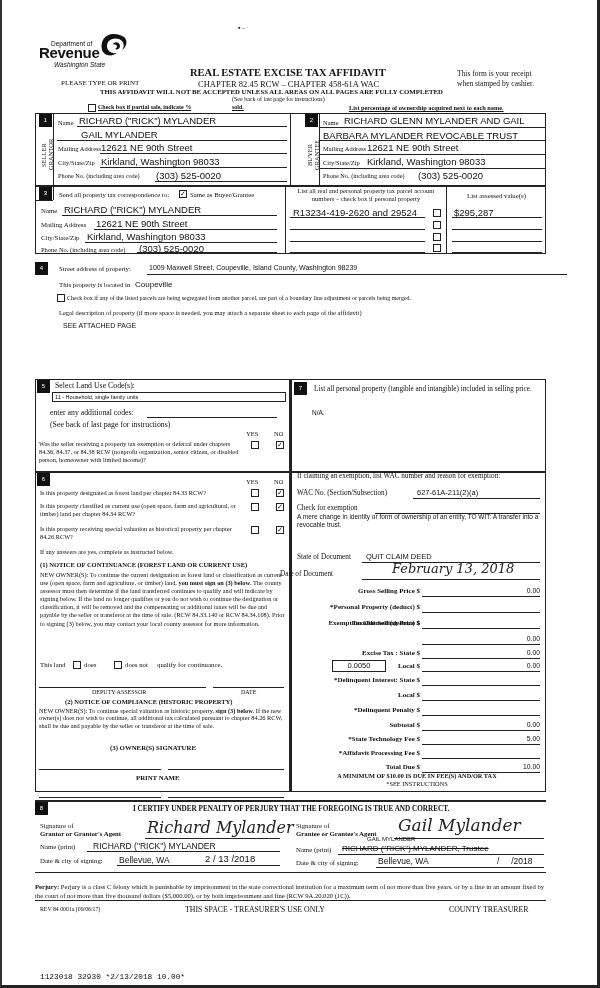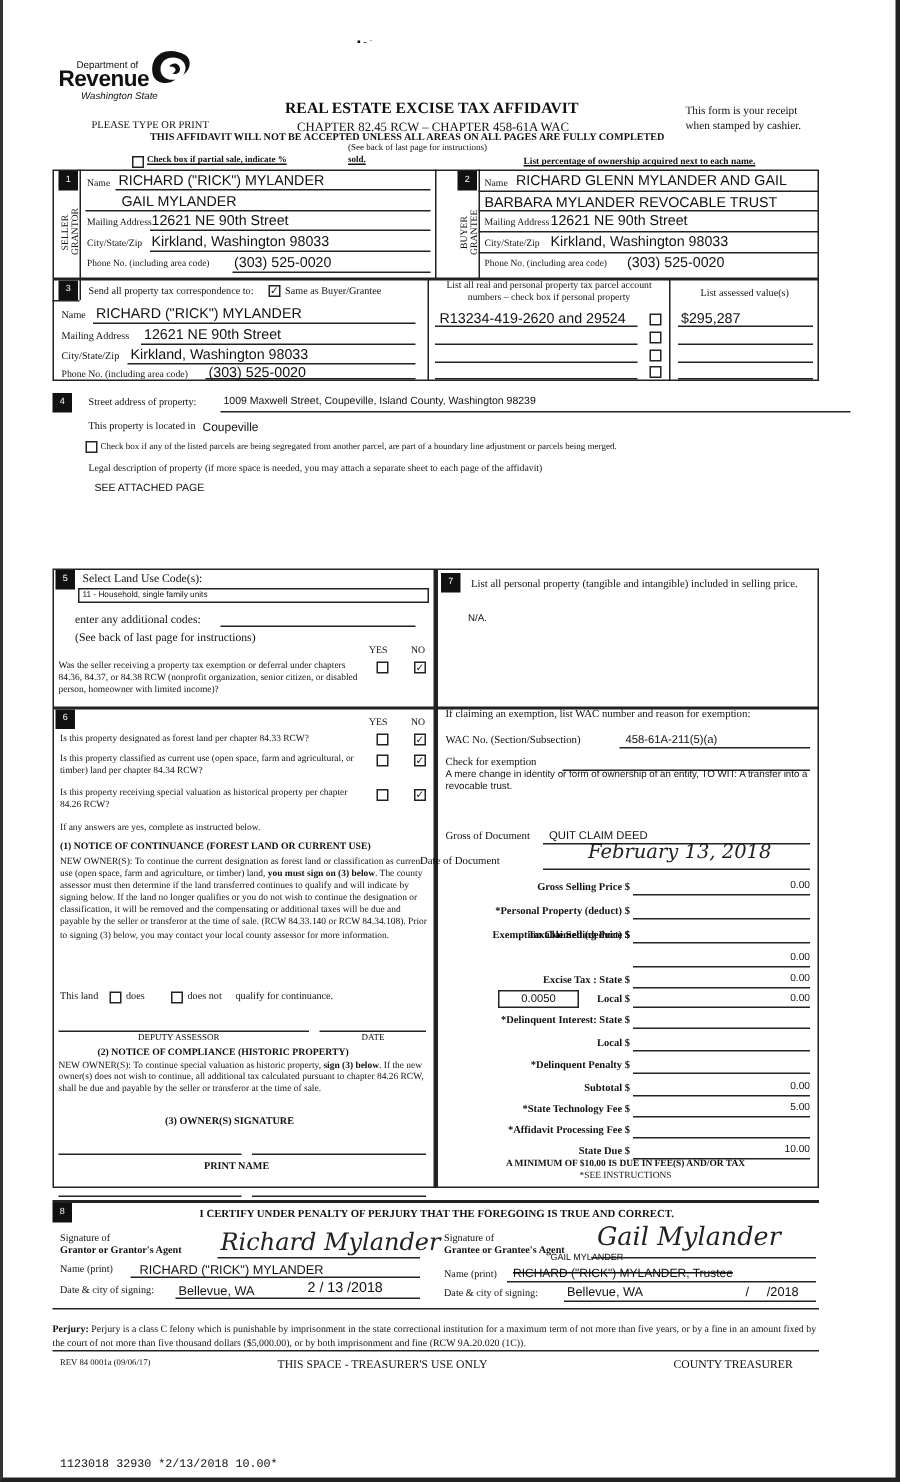--- a/index.html
+++ b/index.html
@@ -213,27 +213,27 @@
   <div class="abs bold" style="left:108px;top:744px;font-size:6.8px;">(3)  OWNER(S) SIGNATURE</div>
   <div class="hline" style="left:37px;top:769px;width:122px;"></div>
   <div class="hline" style="left:166px;top:769px;width:116px;"></div>
   <div class="abs bold" style="left:134px;top:774px;font-size:6.8px;">PRINT NAME</div>
   <div class="hline" style="left:37px;top:797px;width:122px;"></div>
   <div class="hline" style="left:166px;top:797px;width:116px;"></div>
 
   <div class="box" style="left:288px;top:472px;width:256px;height:320px;border-left:2px solid #222;border-top:1px solid #222;"></div>
   <div class="abs" style="left:295px;top:472px;font-size:7.2px;">If claiming an exemption, list WAC number and reason for exemption:</div>
   <div class="abs" style="left:295px;top:489px;font-size:7.2px;">WAC No. (Section/Subsection)</div>
-  <div class="abs sans" style="left:415px;top:488px;font-size:7.5px;">458-61A-211(5)(a)</div>
+  <div class="abs sans" style="left:415px;top:488px;font-size:7.5px;">627-61A-211(2)(a)</div>
   <div class="hline" style="left:411px;top:498px;width:127px;"></div>
   <div class="abs" style="left:295px;top:504px;font-size:7.2px;">Check for exemption</div>
   <div class="hline" style="left:373px;top:513px;width:165px;"></div>
   <div class="abs sans" style="left:295px;top:513px;width:245px;font-size:6.5px;line-height:8px;">A mere change in identity or form of ownership of an entity, TO WIT:  A transfer into a revocable trust.</div>
 
-  <div class="abs" style="left:295px;top:553px;font-size:7.2px;">Gross of Document</div>
+  <div class="abs" style="left:295px;top:553px;font-size:7.2px;">State of Document</div>
   <div class="abs sans" style="left:364px;top:552px;font-size:7.5px;">QUIT CLAIM DEED</div>
   <div class="hline" style="left:360px;top:562px;width:178px;"></div>
   <div class="abs" style="left:278px;top:570px;font-size:7.2px;">Date of Document</div>
   <div class="abs hand" style="left:390px;top:561px;font-size:13px;">February 13, 2018</div>
   <div class="hline" style="left:360px;top:579px;width:178px;"></div>
 
   <div class="abs" style="left:290px;top:587px;width:250px;">
     <div class="abs right bold" style="left:0;top:0px;width:128px;font-size:7px;">Gross Selling Price $</div>
     <div class="abs right sans" style="left:130px;top:0px;width:118px;font-size:6.8px;border-bottom:1px solid #222;height:10px;">0.00</div>
 
@@ -264,21 +264,21 @@
 
     <div class="abs right bold" style="left:0;top:134px;width:128px;font-size:7px;">Subtotal $</div>
     <div class="abs right sans" style="left:130px;top:134px;width:118px;font-size:6.8px;border-bottom:1px solid #222;height:10px;">0.00</div>
 
     <div class="abs right bold" style="left:0;top:148px;width:128px;font-size:7px;">*State Technology Fee $</div>
     <div class="abs right sans" style="left:130px;top:148px;width:118px;font-size:6.8px;border-bottom:1px solid #222;height:10px;">5.00</div>
 
     <div class="abs right bold" style="left:0;top:162px;width:128px;font-size:7px;">*Affidavit Processing Fee $</div>
     <div class="abs right sans" style="left:130px;top:162px;width:118px;font-size:6.8px;border-bottom:1px solid #222;height:10px;"></div>
 
-    <div class="abs right bold" style="left:0;top:176px;width:128px;font-size:7px;">State Due $</div>
+    <div class="abs right bold" style="left:0;top:176px;width:128px;font-size:7px;">Total Due $</div>
     <div class="abs right sans" style="left:130px;top:176px;width:118px;font-size:6.8px;border-bottom:1px solid #222;height:10px;">10.00</div>
   </div>
 
   <div class="abs bold center" style="left:290px;top:772px;width:250px;font-size:6.3px;">A MINIMUM OF $10.00 IS DUE IN FEE(S) AND/OR TAX</div>
   <div class="abs center" style="left:290px;top:780px;width:250px;font-size:6.3px;">*SEE INSTRUCTIONS</div>
 
   <div class="hline" style="left:33px;top:800px;width:511px;border-top:2px solid #222;"></div>
   <div class="num-badge" style="left:33px;top:802px;">8</div>
   <div class="abs bold" style="left:131px;top:805px;font-size:7.2px;">I CERTIFY UNDER PENALTY OF PERJURY THAT THE FOREGOING IS TRUE AND CORRECT.</div>
 

